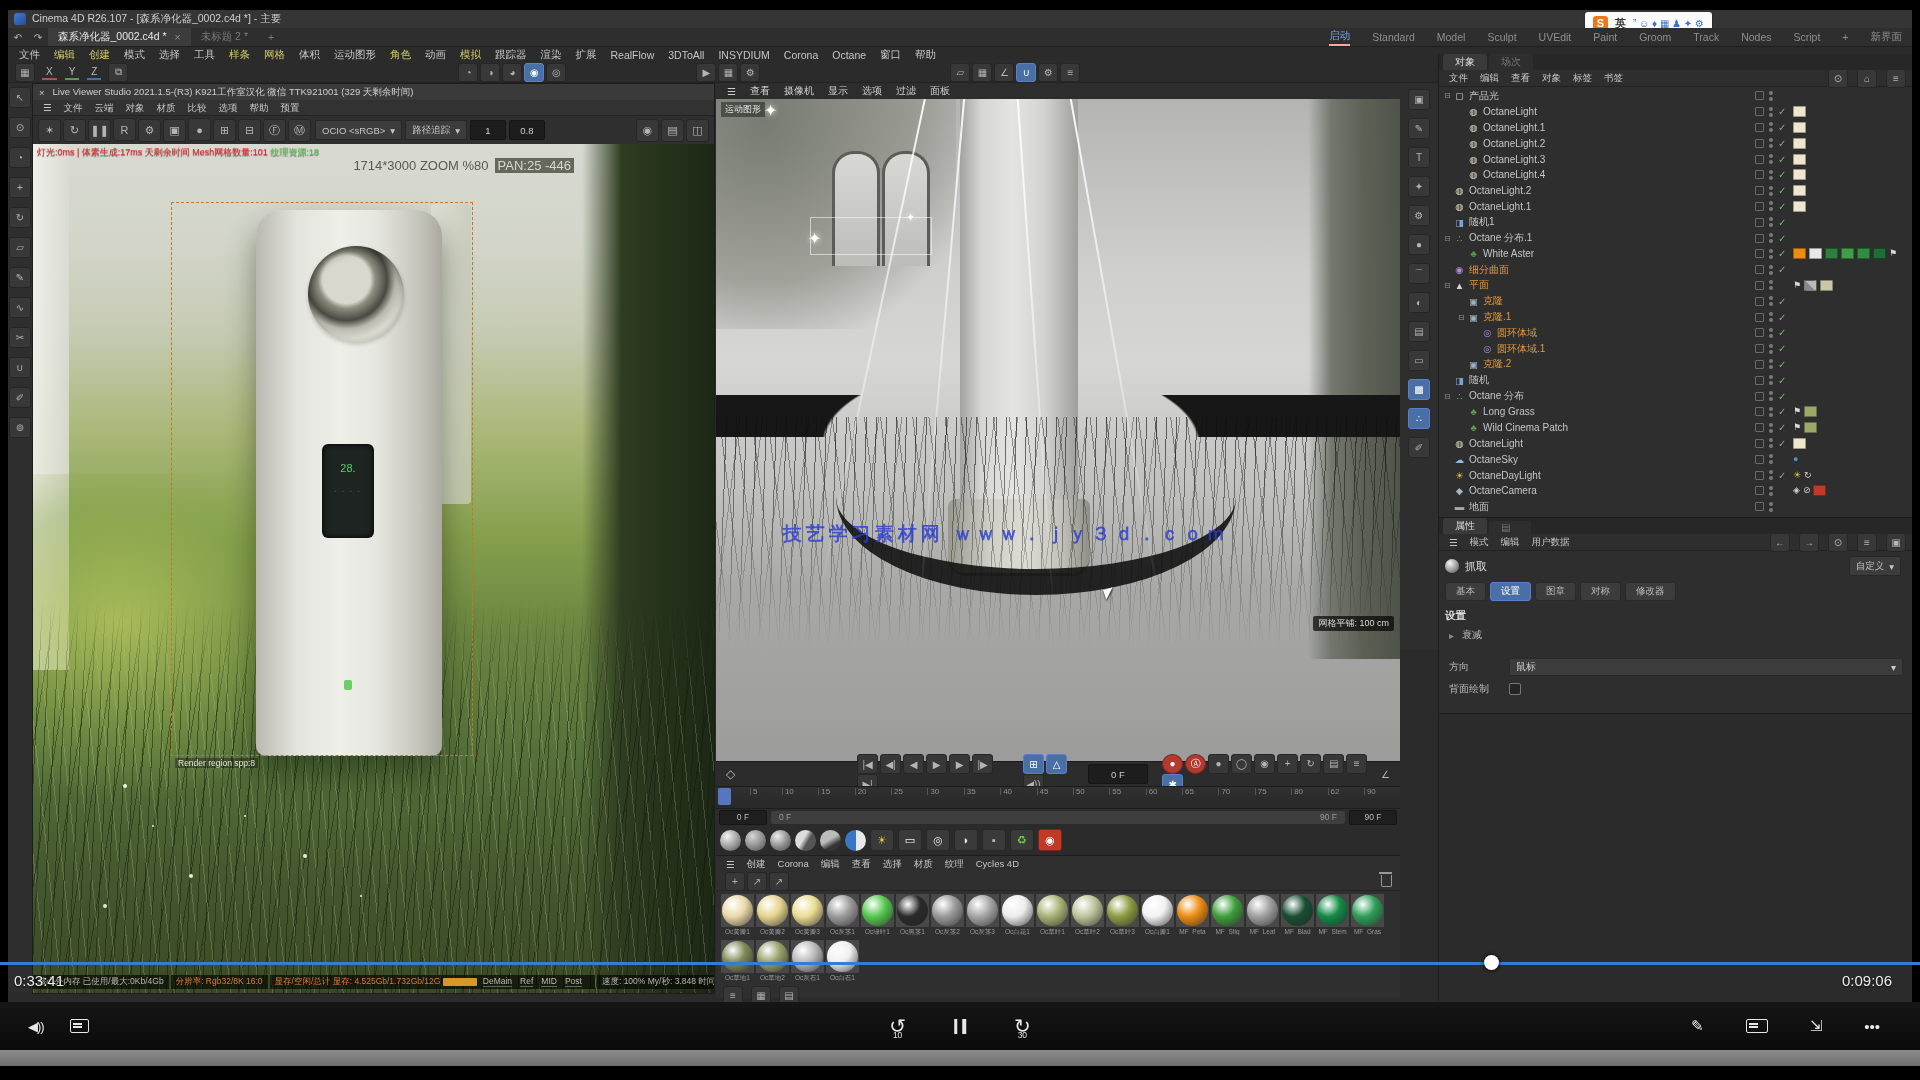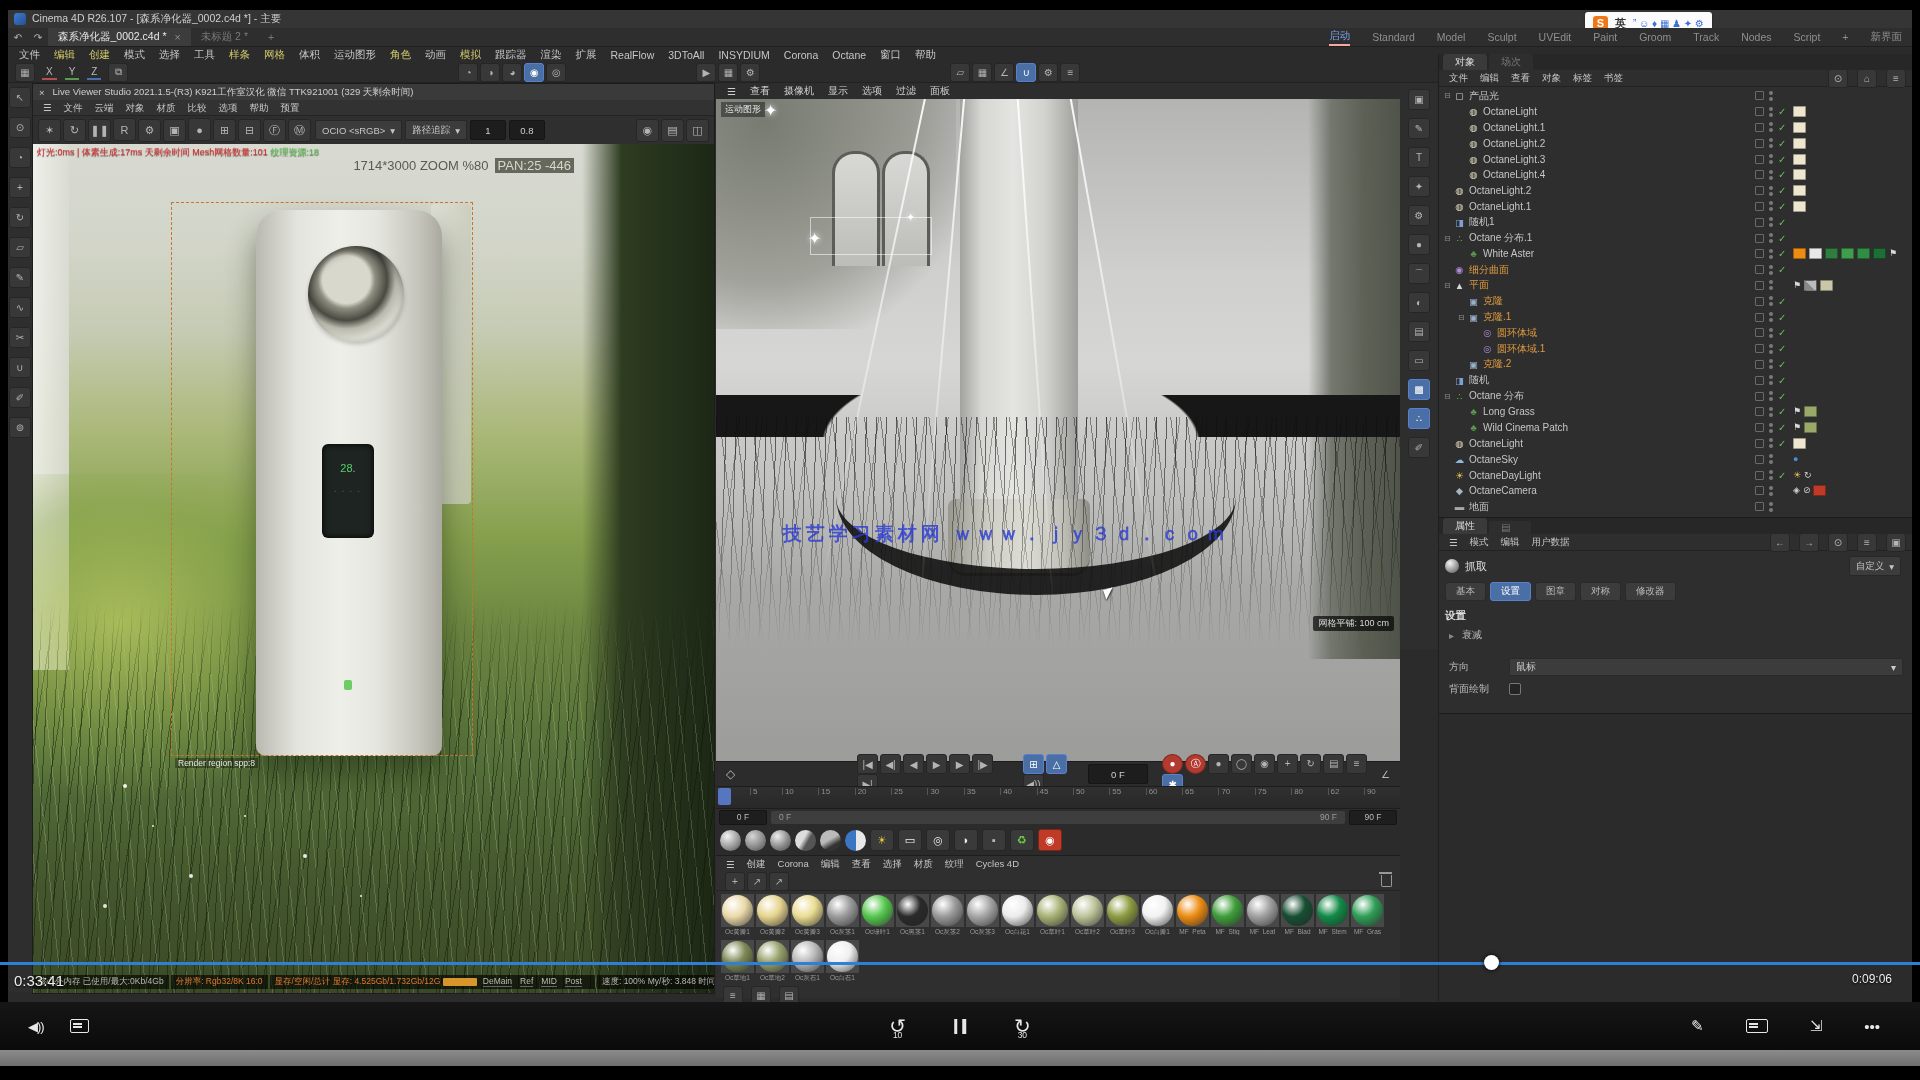--- a/index.html
+++ b/index.html
@@ -160,21 +160,21 @@
   .slider .fill{position:absolute;left:0;top:0;height:3px;width:22%;background:#5b7fd0}
   .slider .knob{position:absolute;left:22%;top:-4px;width:7px;height:11px;background:#d8d8d8;border-radius:1px}
   .ddw{flex:1;height:16px;background:#3c3c3c;border:1px solid #2a2a2a;border-radius:2px;display:flex;align-items:center;justify-content:space-between;padding:0 6px;color:#ccc}
   .cbox{width:10px;height:10px;border:1px solid #777;border-radius:2px;background:#242424}
   #belowattr{position:absolute;left:1430px;top:703px;width:474px;height:287px;background:#2b2b2b;border-top:1px solid #1c1c1c;border-left:1px solid #1e1e1e}
   
   #backarrow{position:absolute;left:48px;top:2px;color:#ddd;font-size:17px}
   #progress{position:absolute;left:0;top:962px;width:100%;height:3px;background:#2f7fd6}
   #knob{position:absolute;left:1484px;top:955px;width:15px;height:15px;border-radius:50%;background:#fff;box-shadow:0 0 4px #000}
   #t-left{position:absolute;left:14px;top:972px;color:#eee;font-size:15px;text-shadow:0 1px 2px #000}
-  #t-right{position:absolute;right:28px;top:972px;color:#eee;font-size:12px;text-shadow:0 1px 2px #000}
+  #t-right{position:absolute;right:28px;top:972px;color:#eee;font-size:15px;text-shadow:0 1px 2px #000}
   #vctrl{position:absolute;left:0;top:1002px;width:100%;height:48px;background:linear-gradient(#161616,#0a0a0a);display:flex;align-items:center}
   .vbtn{color:#e8e8e8;display:flex;align-items:center;justify-content:center}
   #vc-left{position:absolute;left:28px;display:flex;gap:26px;align-items:center}
   .spk{font-size:13px;letter-spacing:-1px}
   .mon{width:17px;height:12px;border:1.5px solid #e8e8e8;border-radius:2px;position:relative}
   .mon:before{content:"";position:absolute;left:2px;top:3px;width:9px;height:1.5px;background:#e8e8e8;box-shadow:0 3px 0 #e8e8e8}
   #vc-center{position:absolute;left:50%;transform:translateX(-50%);display:flex;gap:48px;align-items:center}
   .skip{position:relative;font-size:20px}
   .skip b{position:absolute;left:50%;transform:translateX(-50%);bottom:-2px;font-size:8.5px;font-weight:normal}
   .pausebars{display:flex;gap:5px}

